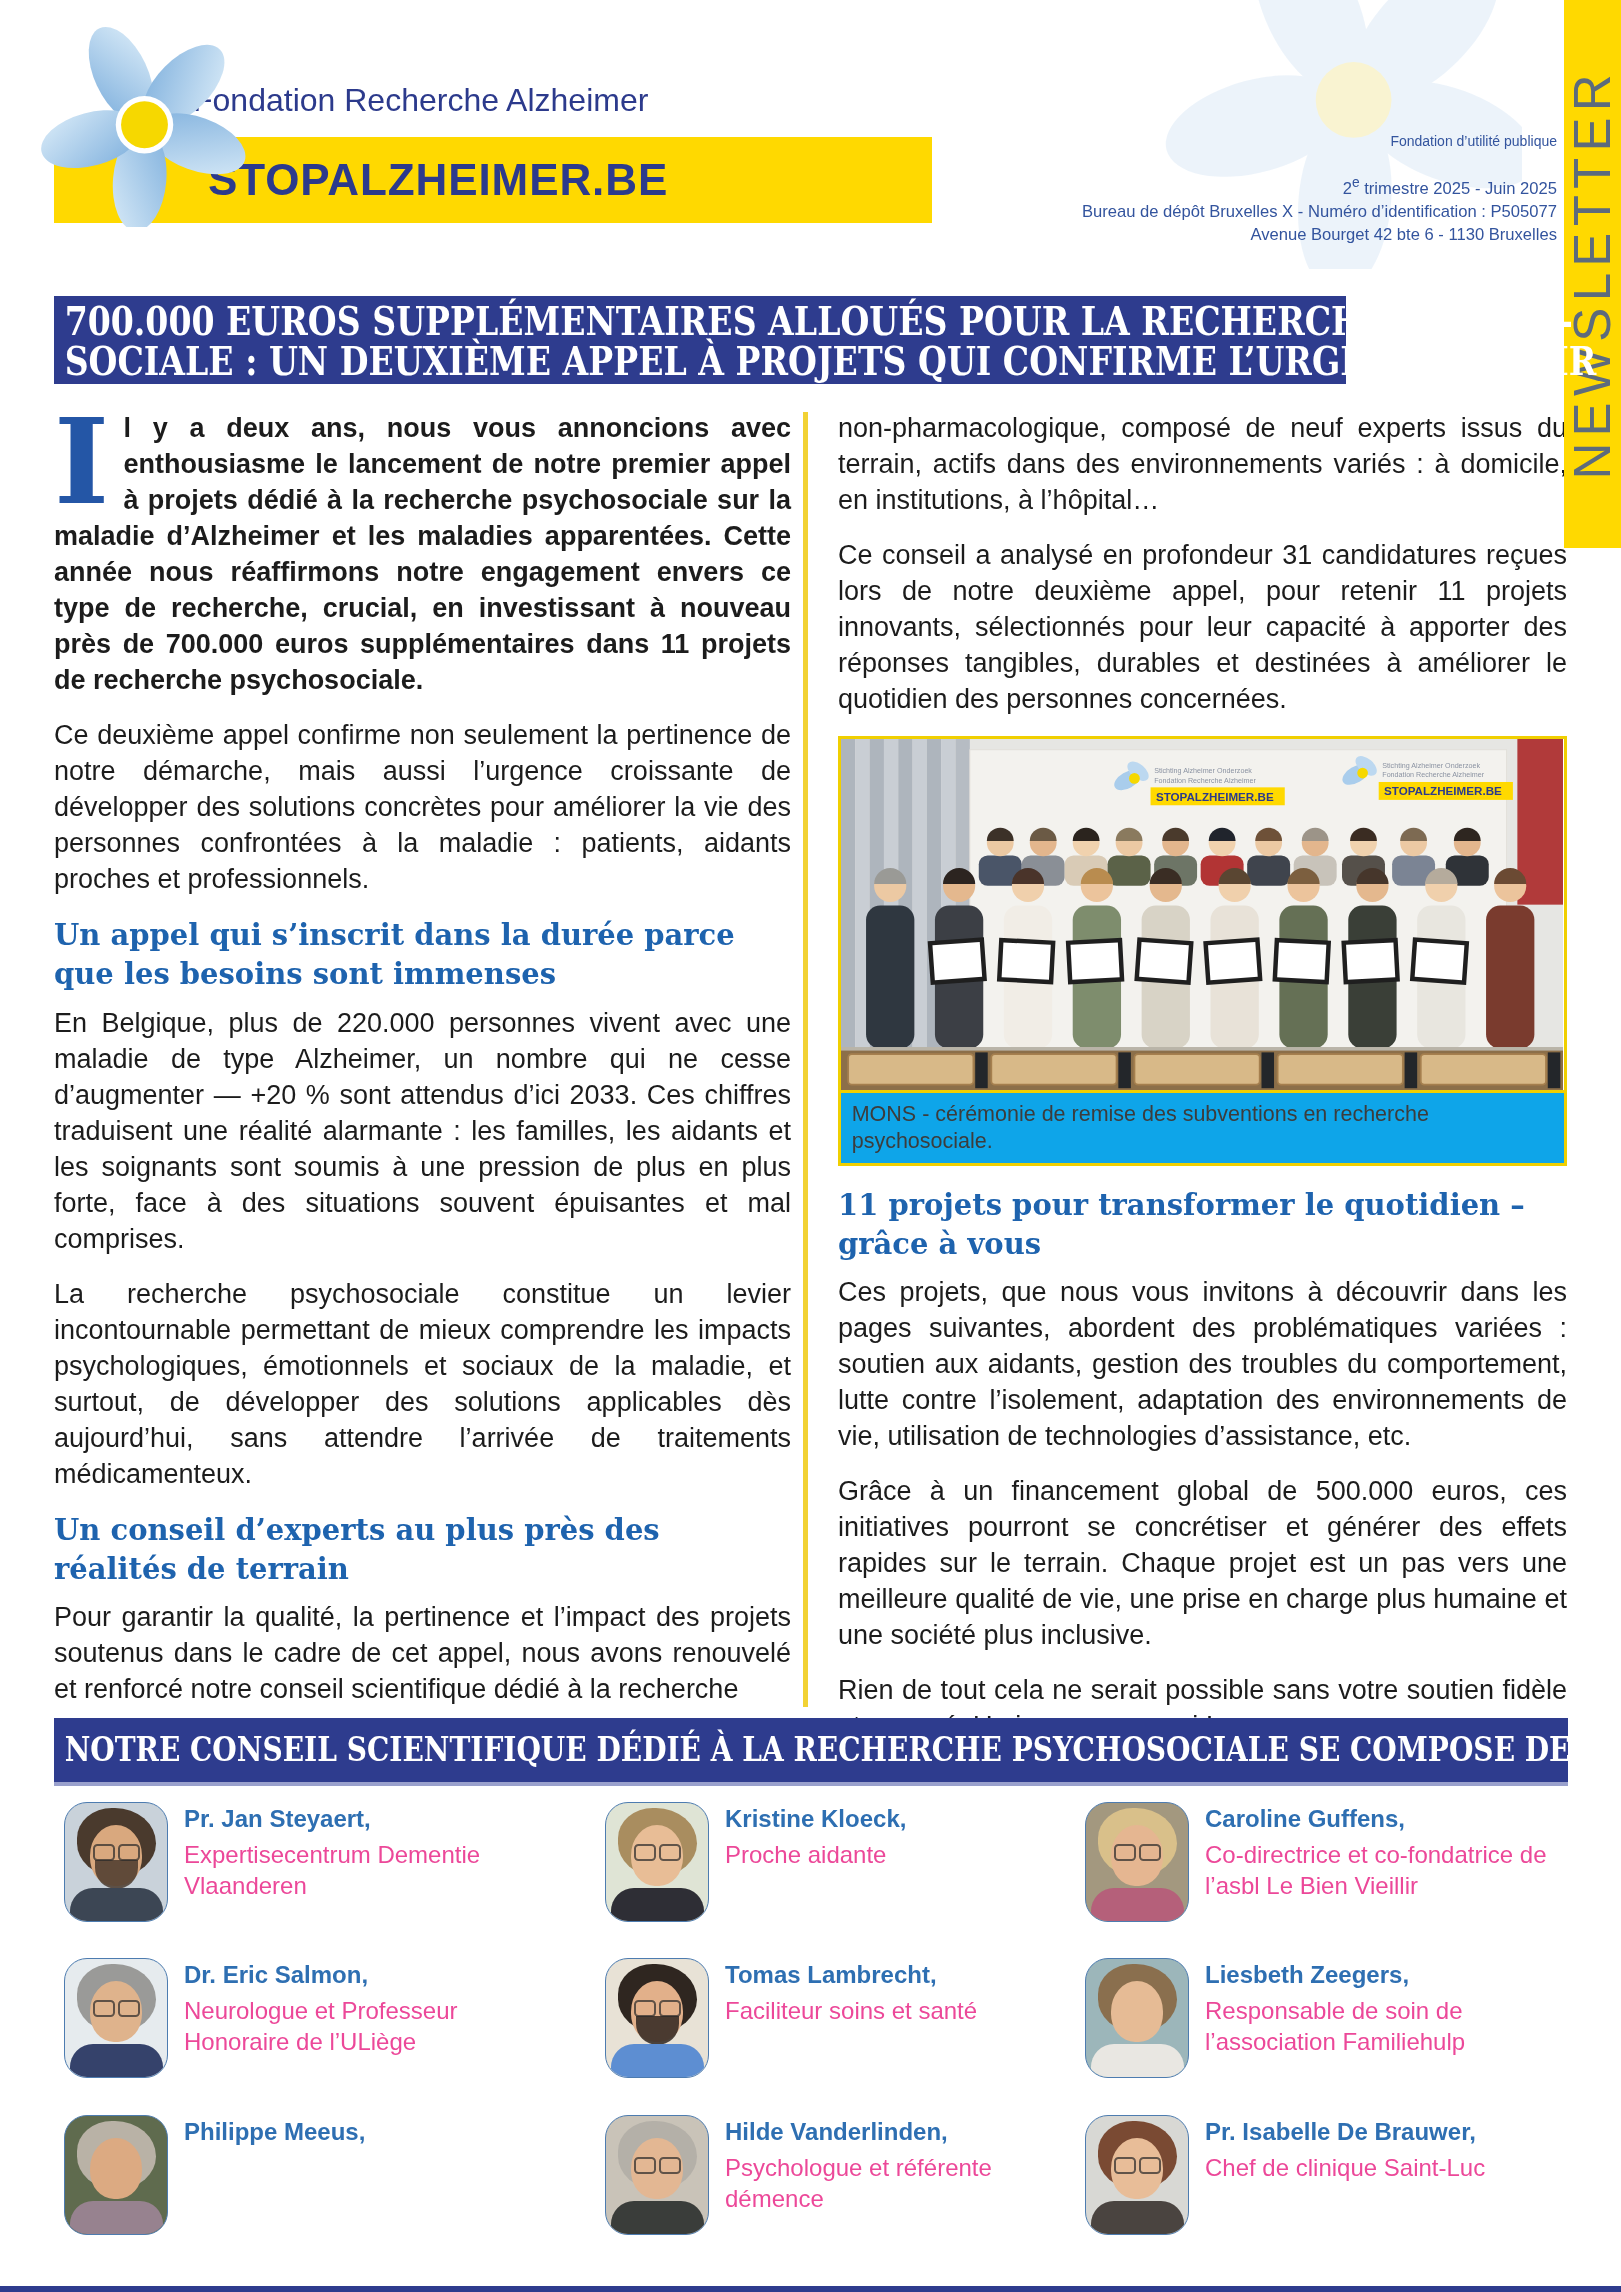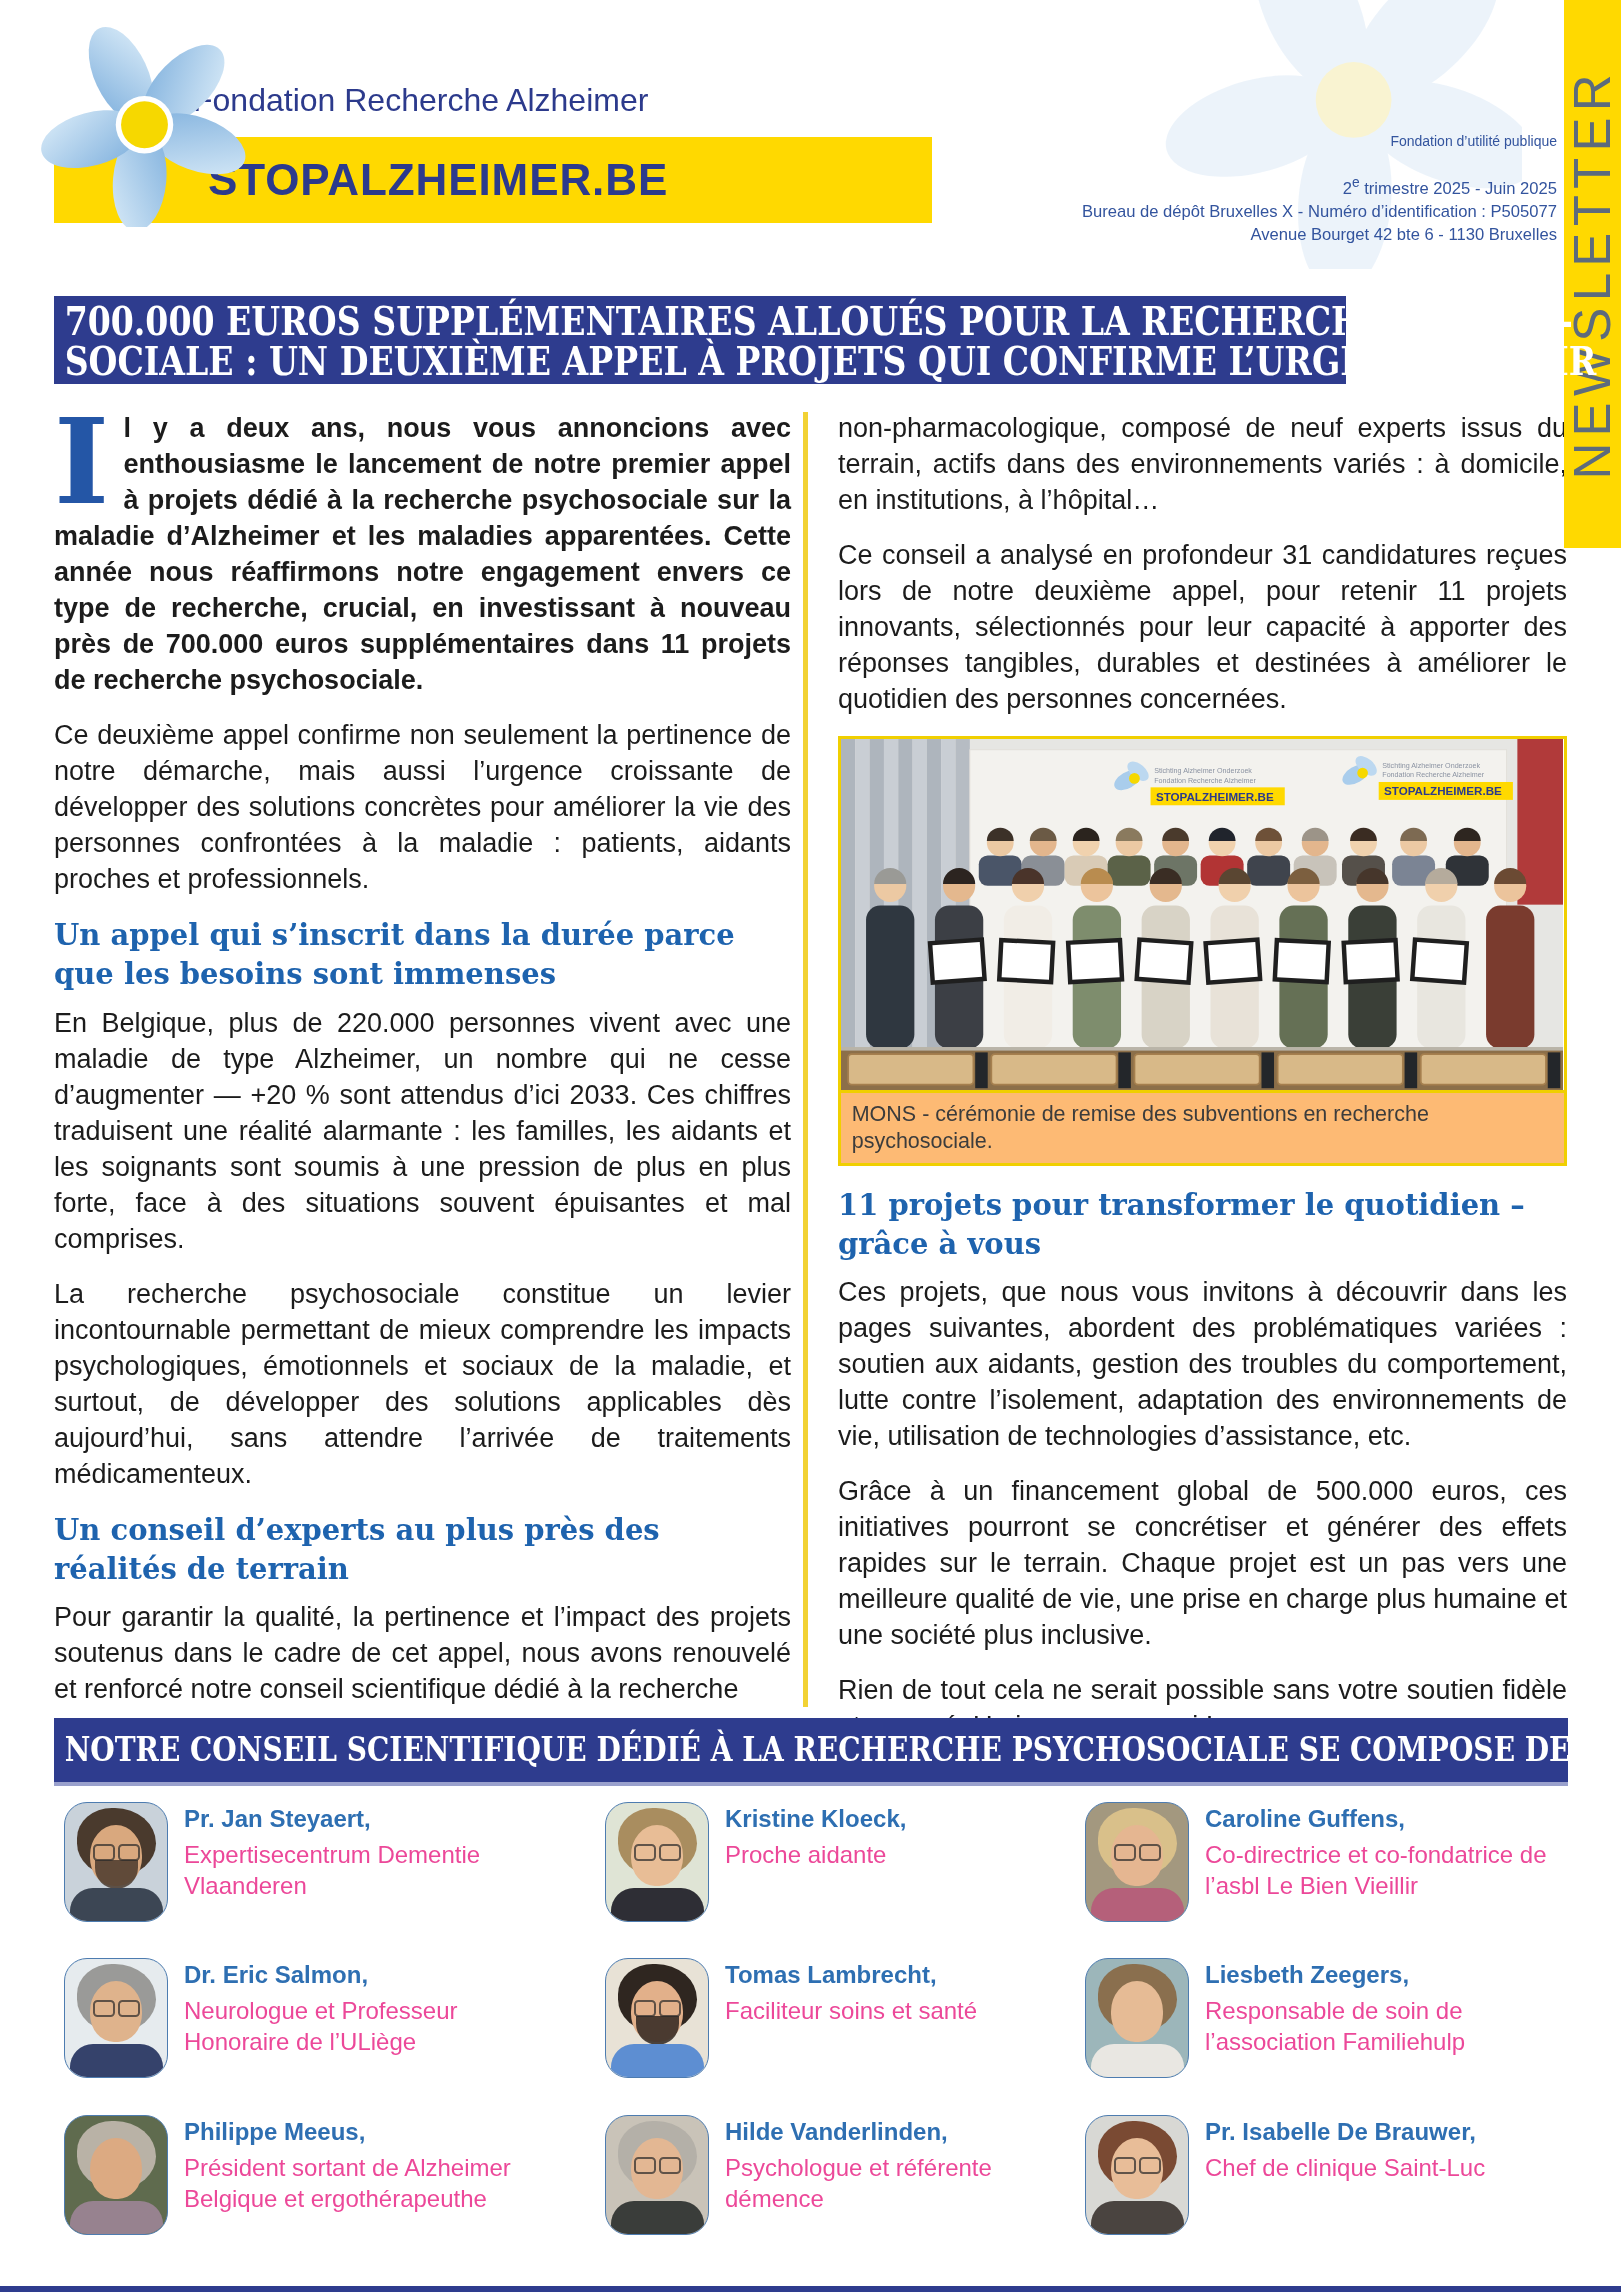--- a/index.html
+++ b/index.html
@@ -33,21 +33,21 @@
   .col p{margin:0 0 19px 0;}
   .col .lead{font-weight:700;}
   .col h2{font-family:"DejaVu Serif","Liberation Serif",serif;font-size:29px;line-height:39px;
           color:#1e63ae;margin:9px 0 10.7px 0;font-weight:700;text-align:left;}
   .dropcap{float:left;font-family:"DejaVu Serif","Liberation Serif",serif;font-weight:700;
            font-size:118px;line-height:90px;color:#2456a6;margin:7.2px 14.3px 0 0;}
   .col-divider{position:absolute;left:803px;top:412px;width:5.4px;height:1295px;background:#f2d234;z-index:1;}
   
   .photo-block{border:3.6px solid #f0cf00;margin:0 0 19.7px 0;background:#fff;}
   .photo-svg{display:block;width:722px;height:351px;}
-  .photo-caption{font-size:21.5px;color:#3c3c3c;background:#fdba74;border-top:3.6px solid #f0cf00;
+  .photo-caption{font-size:21.5px;color:#3c3c3c;background:#0ea5e9;border-top:3.6px solid #f0cf00;
                  padding:8px 10.7px;text-align:left;line-height:27px;}
   
   .council-banner{position:absolute;left:54px;top:1718px;width:1514px;height:64px;background:#2e3c8e;
                   border-bottom:4.5px solid #99a0cc;z-index:4;box-sizing:content-box;}
   .council-banner span{display:block;white-space:nowrap;transform:scaleX(.85);transform-origin:0 50%;
         font-family:"DejaVu Serif","Liberation Serif",serif;font-weight:700;font-size:33px;
         color:#ffffff;line-height:64px;padding-left:12.5px;}
   .member{position:absolute;width:502px;height:154px;z-index:3;padding-left:31px;}
   .avatar{position:absolute;left:0;top:0;width:102px;height:118px;border-radius:23px;
           border:1.8px solid #4d7cb0;overflow:hidden;background:var(--bg,#ddd);}
@@ -356,21 +356,20 @@
       </div>
   </div>
   <div class="member" style="left:64px;top:2115px">
     <div class="avatar" style="--bg: #5f6b4e; --hair: #b9b2a6; --skin: #dcaa82; --shirt: #97828f;">
         <i class="hair"></i>
         <i class="face"></i>
         <i class="shoulders"></i>
       </div>
     <div class="mtext">
         <div class="mname">Philippe Meeus,</div>
-        <div class="mrole">Président sortant de Alzheimer Belgique et ergothérapeuthe</div>
       </div>
   </div>
   <div class="member" style="left:605px;top:2115px">
     <div class="avatar" style="--bg: #c9c3b8; --hair: #b4b0a8; --skin: #e3b793; --shirt: #3a3d3a;">
         <i class="hair"></i>
         <i class="face"></i>
         <i class="glasses"></i>
         <i class="shoulders"></i>
       </div>
     <div class="mtext">

